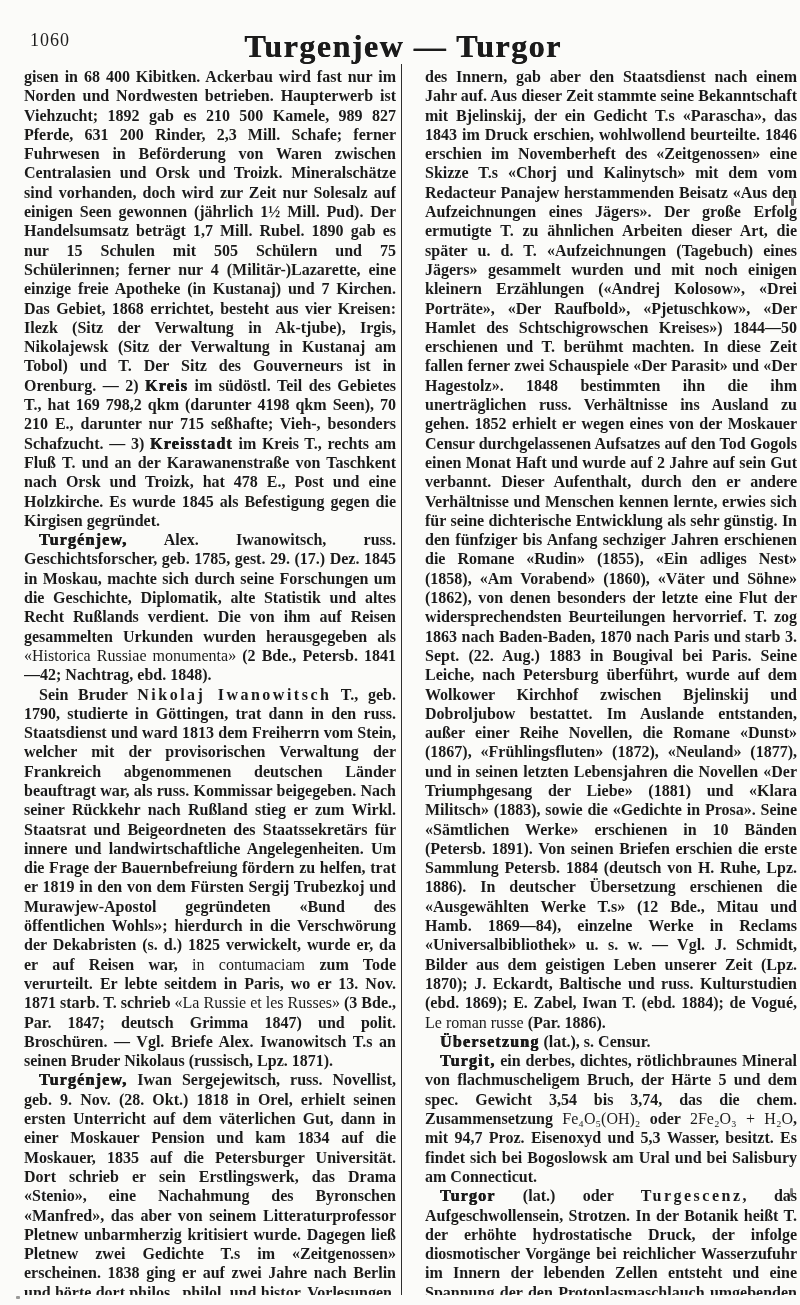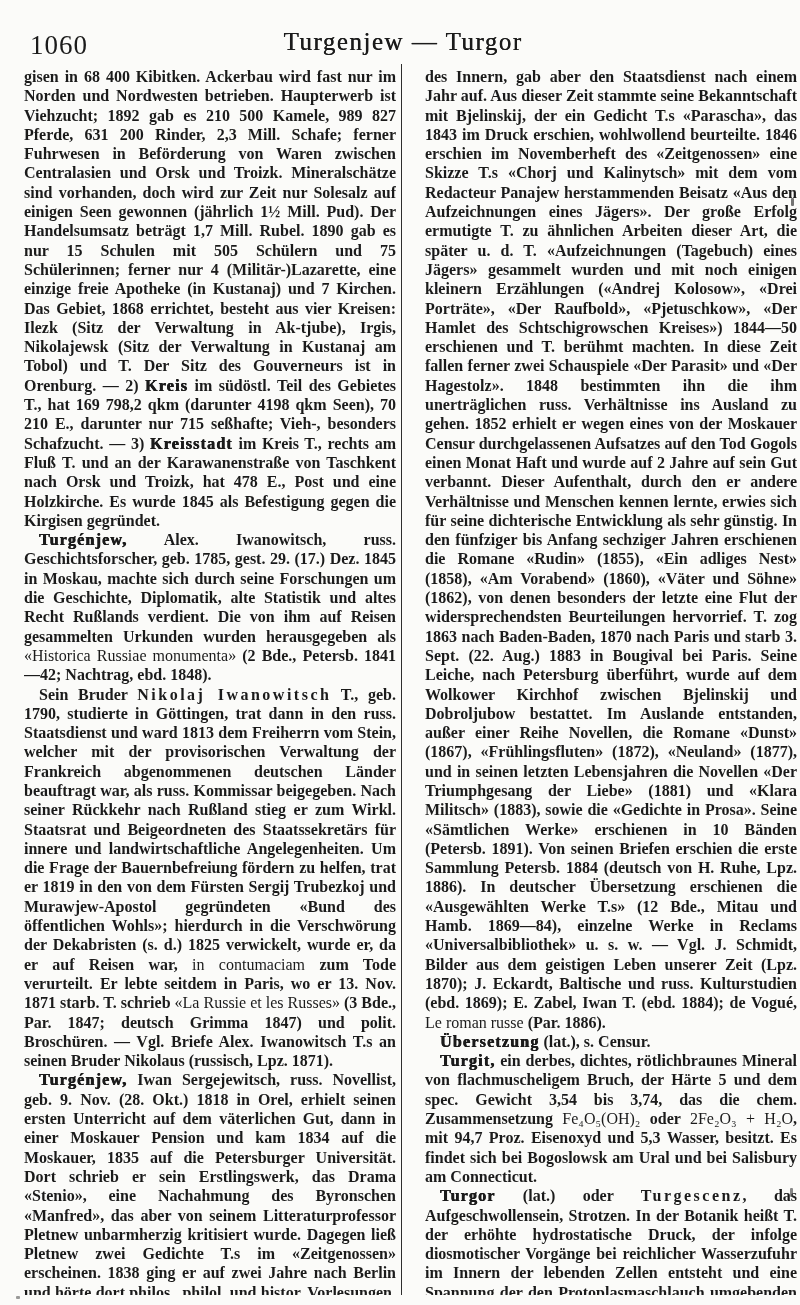--- a/index.html
+++ b/index.html
@@ -16,32 +16,32 @@
     position: absolute;
     top: 28px;
     left: 24px;
     right: 18px;
     height: 36px;
   }
   .pagenum {
     position: absolute;
     left: 6px;
     top: 2px;
-    font-size: 27px;
+    font-size: 18px;
     font-weight: normal;
     letter-spacing: 1px;
   }
   .running-title {
     position: absolute;
     left: 0;
     right: 0;
     top: 0;
     text-align: center;
-    font-size: 25px;
-    font-weight: normal;
+    font-size: 32px;
+    font-weight: bold;
     letter-spacing: 1.5px;
     text-shadow: 0.4px 0 0 currentColor;
   }
   .divider {
     position: absolute;
     left: 401px;
     top: 64px;
     bottom: 10px;
     width: 1px;
     background: #2e2e2e;

